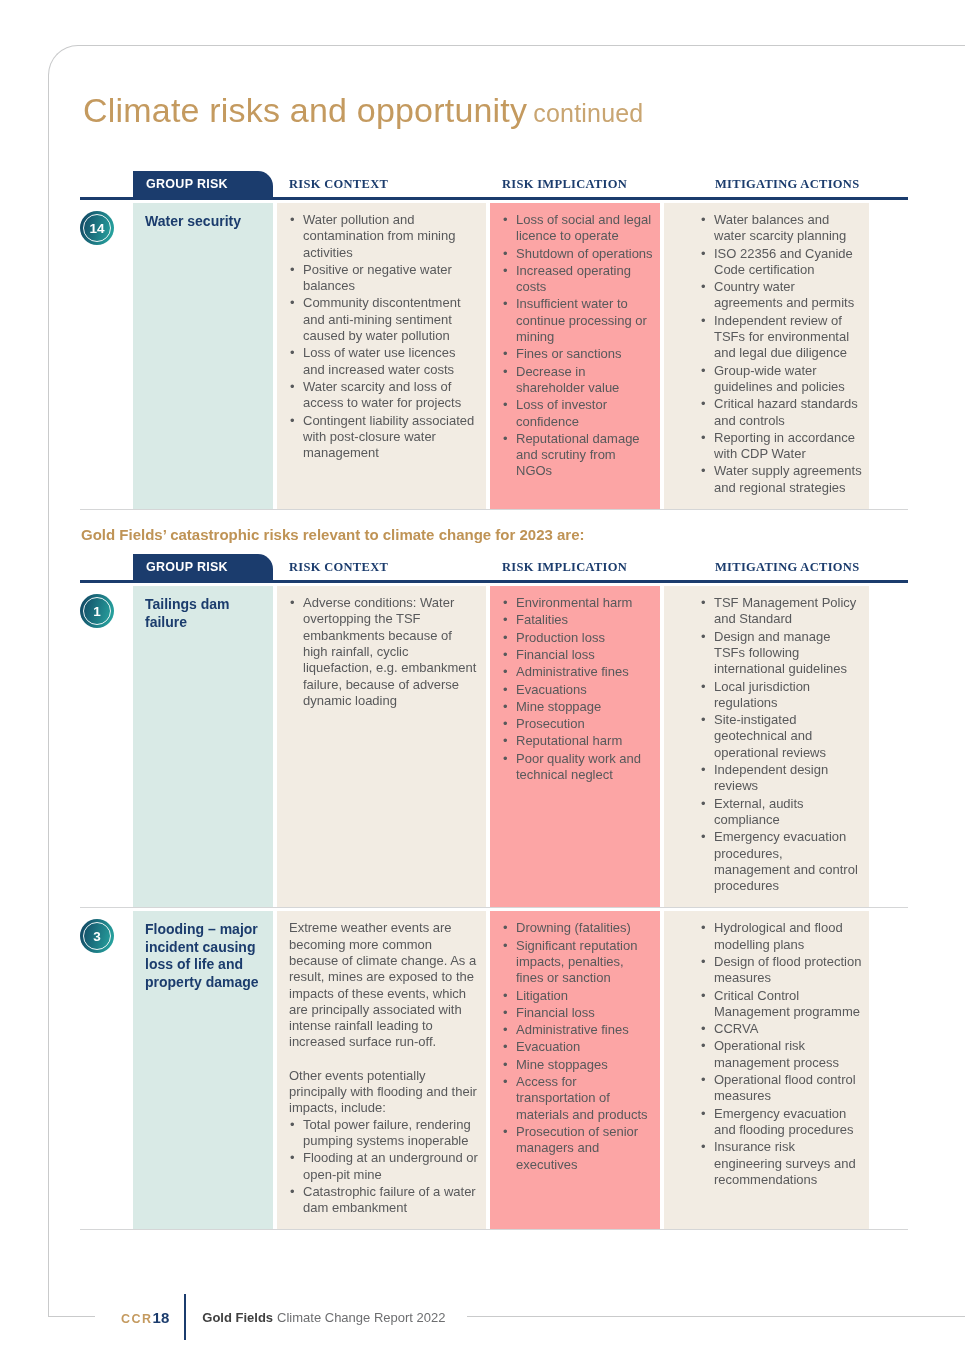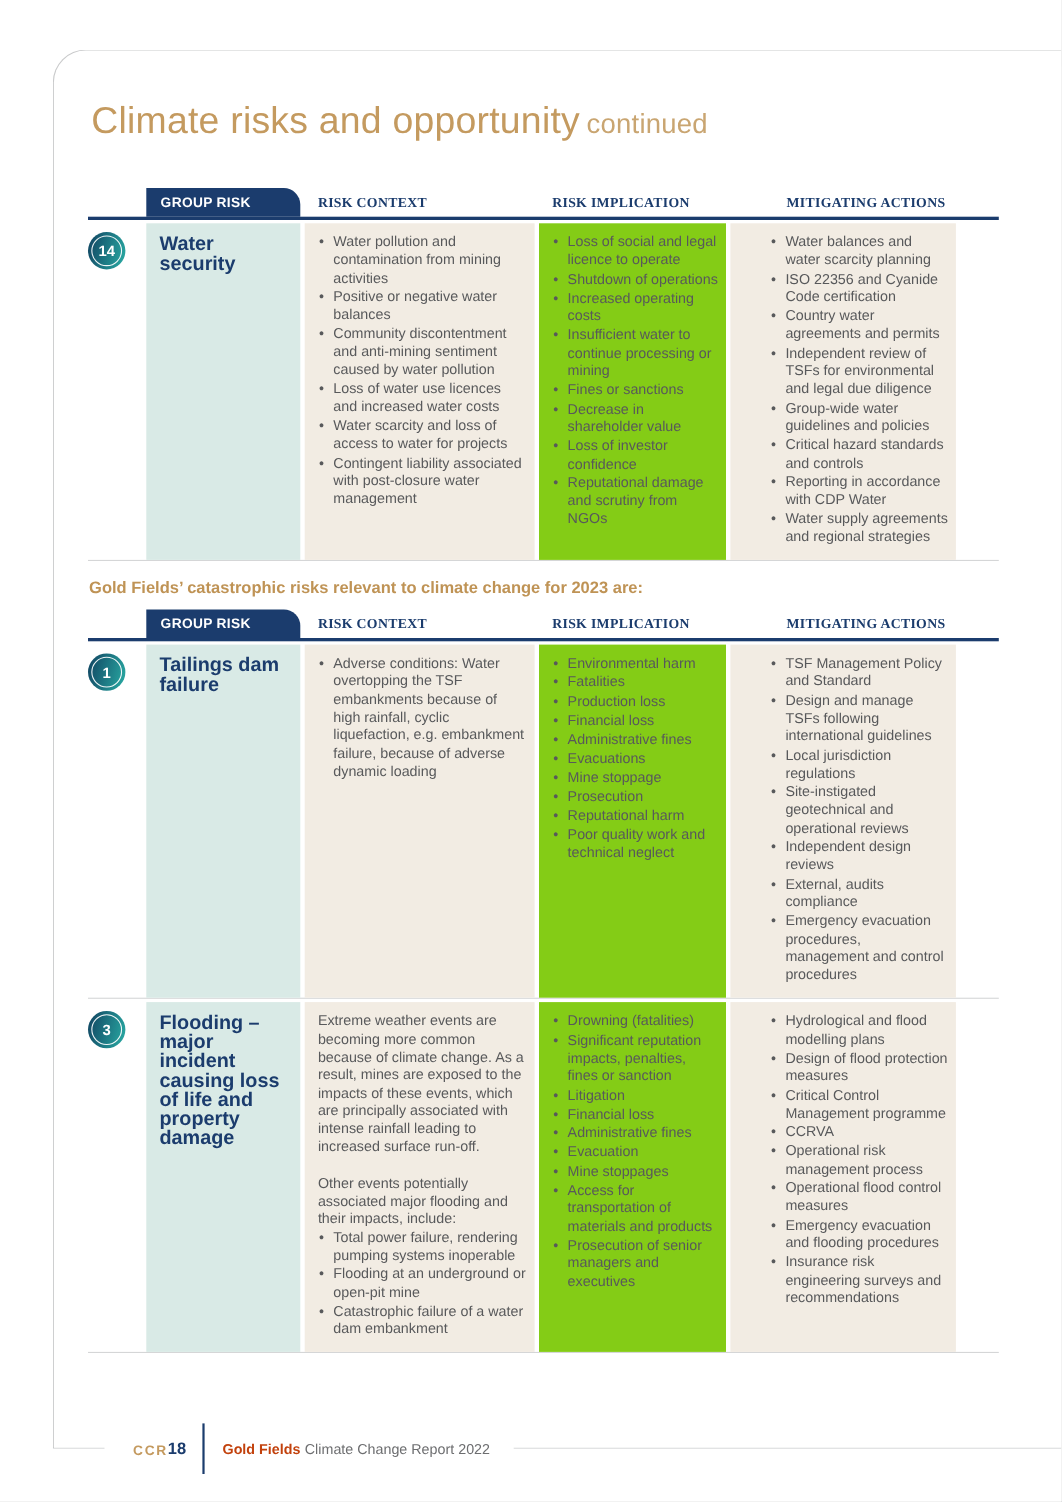--- a/index.html
+++ b/index.html
@@ -34,40 +34,40 @@
   .numcol { width:53px; position:relative; }
   .badge { position:absolute; left:0; top:8px; width:34px; height:34px; border-radius:50%;
     background:linear-gradient(105deg, #134e68 12%, #27a29e 90%);
     color:#fff; font-weight:bold; font-size:13.5px;
     display:flex; align-items:center; justify-content:center; }
   .badge::after { content:""; position:absolute; inset:3px; border:1.5px solid rgba(255,255,255,0.92);
     border-radius:50%; }
 
   .cell { padding:9px 7px 12px 12px; font-size:13px; line-height:16.3px; color:#58595b; }
   .cell.group { width:140px; background:#d9eae6; color:#1b3c6d; font-weight:bold;
-    font-size:18px; line-height:17.5px; margin-right:4px; padding-top:10px; }
+    font-size:14px; line-height:17.5px; margin-right:4px; padding-top:10px; }
   .cell.ctx  { width:209px; background:#f2ece3; margin-right:4px; }
-  .cell.impl { width:170px; background:#84cc16; margin-right:4px; }
+  .cell.impl { width:170px; background:#fca5a5; margin-right:4px; }
   .cell.mit  { width:205px; background:#f2ece3;padding-left:36px; }
 
   ul.bullets { list-style:none; }
   ul.bullets li { position:relative; padding-left:14px; margin-bottom:1px; }
   ul.bullets li::before { content:"\2022"; position:absolute; left:1px; }
   .para { margin:0; }
   .para + .para { margin-top:17px; }
 
   
   .footer { position:absolute; left:95px; top:1292px; height:50px; background:#ffffff;
     display:flex; align-items:center; padding:0 22px 0 26px; z-index:2; }
   .f-left { display:flex; flex-direction:row; align-items:flex-end; margin-right:15px; }
   .f-ccr { color:#c49a5f; font-weight:bold; font-size:12.5px; letter-spacing:1.5px; }
   .f-num { color:#1b3c6d; font-weight:bold; font-size:15px; margin-top:1px; }
   .f-div { width:2px; height:46px; background:#1b3c6d; margin-right:16px; }
   .f-title { font-size:13px; white-space:nowrap; }
-  .f-brand { font-weight:bold; color:#c2410c; }
+  .f-brand { font-weight:bold; color:#404040; }
   .f-rep { color:#6d6e70; margin-left:4px; }
 </style>
 </head>
 <body>
 
 <div class="frame"></div>
 
 <div class="content">
   <h1><span>Climate risks and opportunity</span><span class="cont">continued</span></h1>
 
@@ -173,21 +173,21 @@
       </div>
       <div class="trow">
         <div class="numcol">
           <div class="badge">
             <span>3</span>
           </div>
         </div>
         <div class="cell group">Flooding – major incident causing loss of life and property damage</div>
         <div class="cell ctx">
           <div class="para">Extreme weather events are becoming more common because of climate change. As a result, mines are exposed to the impacts of these events, which are principally associated with intense rainfall leading to increased surface run-off.</div>
-          <div class="para">Other events potentially associated major flooding and their impacts, include:</div>
+          <div class="para">Other events potentially principally with flooding and their impacts, include:</div>
           <ul class="bullets">
             <li>Total power failure, rendering pumping systems inoperable</li>
             <li>Flooding at an underground or open-pit mine</li>
             <li>Catastrophic failure of a water dam embankment</li>
           </ul>
         </div>
         <div class="cell impl">
           <ul class="bullets">
             <li>Drowning (fatalities)</li>
             <li>Significant reputation impacts, penalties, fines or sanction</li>

